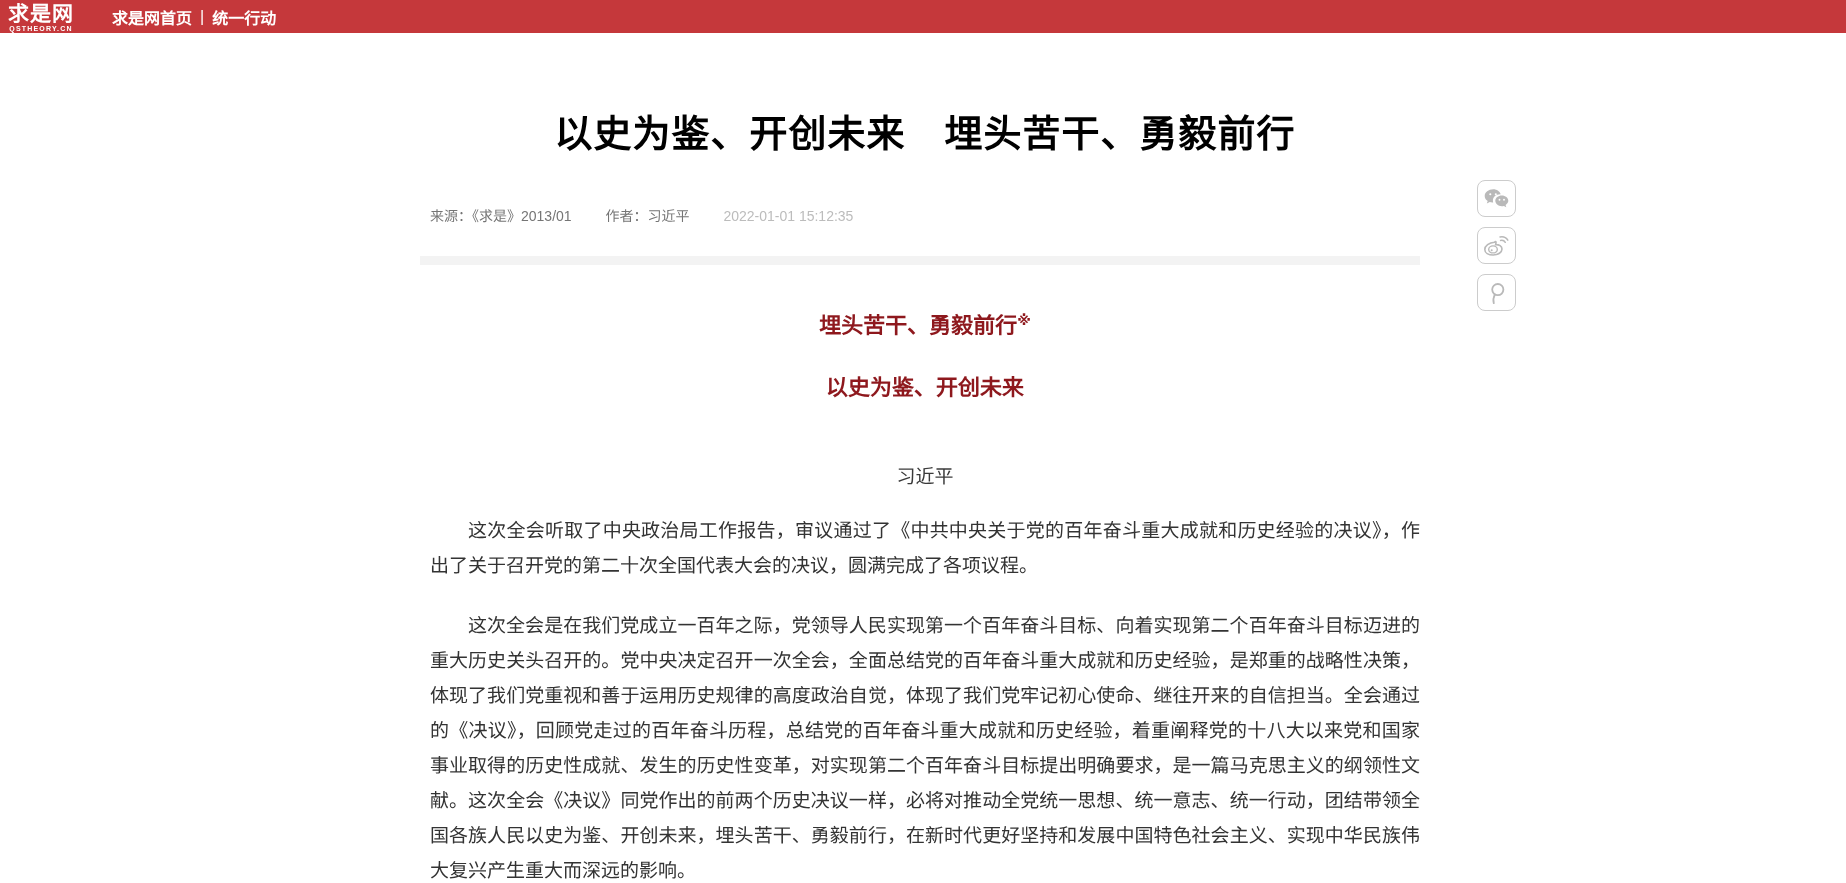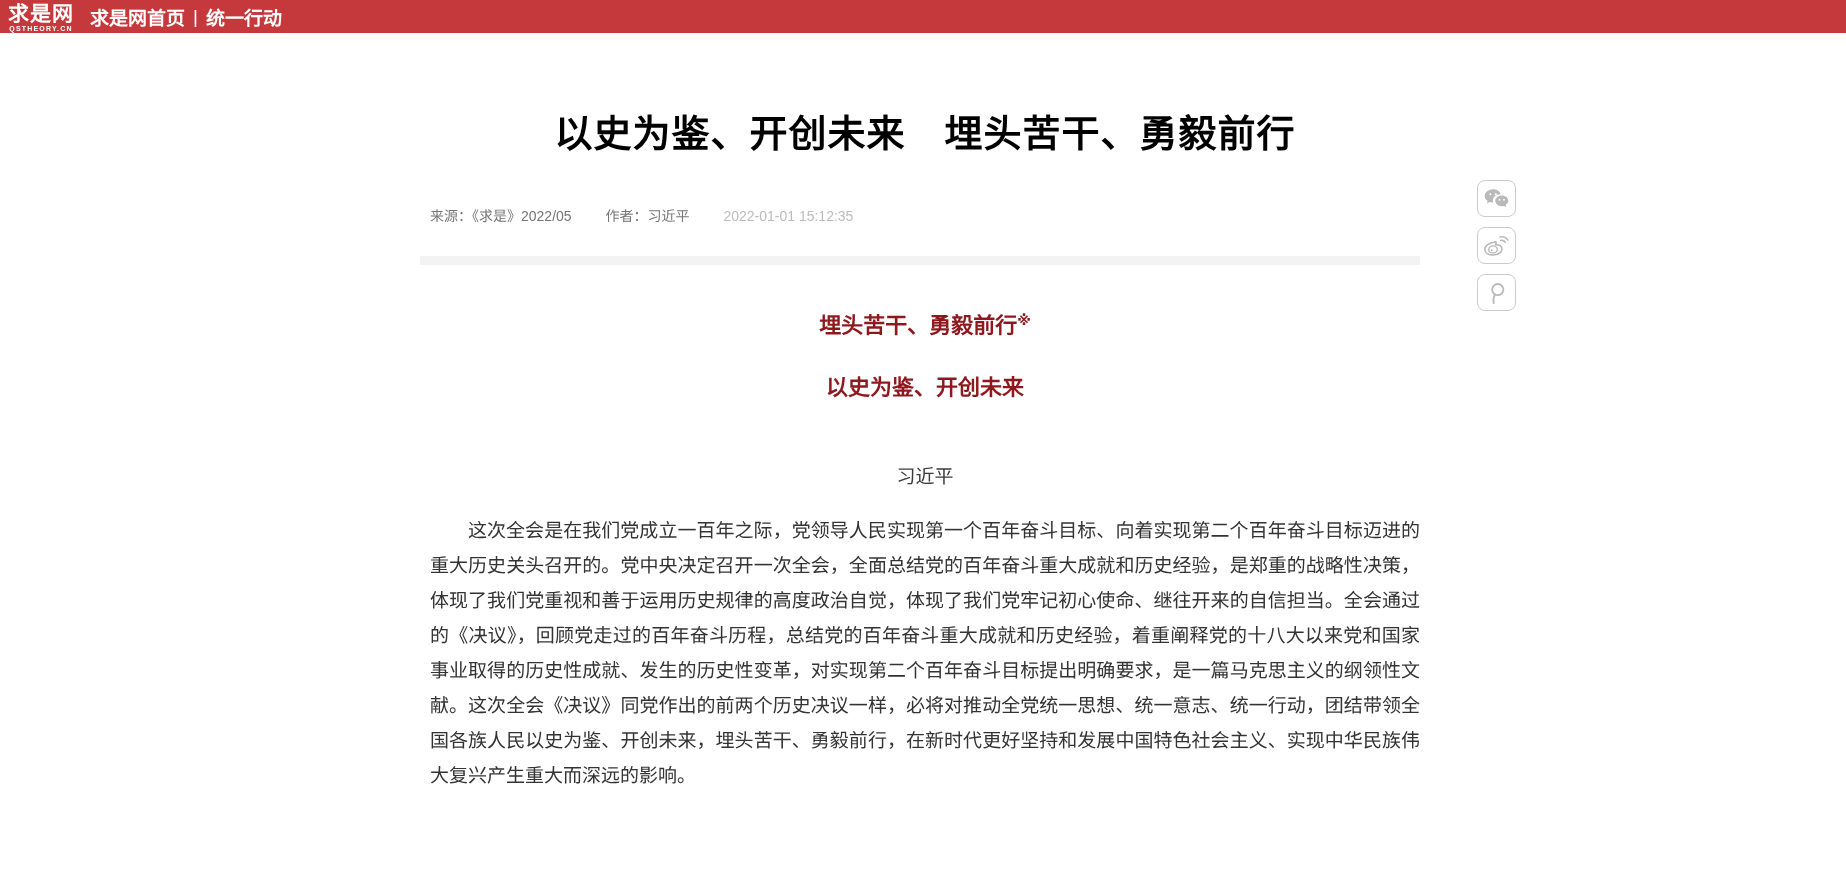--- a/index.html
+++ b/index.html
@@ -10,38 +10,39 @@
     background: #ffffff;
     font-family: "Liberation Sans", "DejaVu Sans", sans-serif;
   }
 
   
   .topbar {
     width: 100%; height: 33px;
     background: #c5383b;
     display: flex; align-items: center;
     color: #fff;
+    gap: 22px;
   }
   .logo {
     display: flex; flex-direction: column; align-items: center;
     justify-content: center;
     margin-left: 6px; padding: 1px 2px 0 2px;
     line-height: 1;
     cursor: pointer;
   }
   .logo-title {
     font-size: 21px; font-weight: bold; letter-spacing: 1px;
   }
   .logo-sub {
     font-size: 7px; letter-spacing: 1.2px; margin-top: 1px; font-weight: bold;
   }
   .topnav {
     display: flex; align-items: center;
     margin-left: 14px;
-    font-size: 19px; font-weight: bold;
+    font-size: 16px; font-weight: bold;
   }
   .topnav a { color: #fff; text-decoration: none; cursor: pointer; }
   .topnav .sep { margin: 0 8px; font-weight: normal; }
 
   
   .page {
     position: relative;
     width: 100%; height: 762px;
   }
   .column {
@@ -139,34 +140,35 @@
   </nav>
 </header>
 
 <div class="page">
 
   <div class="column">
 
     <h1 class="article-title">以史为鉴、开创未来　埋头苦干、勇毅前行</h1>
 
     <div class="meta">
-      <span class="pair"><span>来源：</span><span>《求是》2022/05</span></span>
+      <span class="pair"><span>来源：</span><span>《求是》2013/01</span></span>
       <span class="pair"><span>作者：</span><span>习近平</span></span>
       <span class="timestamp">2022-01-01 15:12:35</span>
     </div>
 
     <div class="divider"></div>
 
     <h2 class="subtitle subtitle-2"><span>埋头苦干、勇毅前行</span><sup>※</sup></h2>
 
     <h2 class="subtitle subtitle-1">以史为鉴、开创未来</h2>
 
     <div class="byline">习近平</div>
 
     <div class="body-text">
+      <p>这次全会听取了中央政治局工作报告，审议通过了《中共中央关于党的百年奋斗重大成就和历史经验的决议》，作出了关于召开党的第二十次全国代表大会的决议，圆满完成了各项议程。</p>
       <p>这次全会是在我们党成立一百年之际，党领导人民实现第一个百年奋斗目标、向着实现第二个百年奋斗目标迈进的重大历史关头召开的。党中央决定召开一次全会，全面总结党的百年奋斗重大成就和历史经验，是郑重的战略性决策，体现了我们党重视和善于运用历史规律的高度政治自觉，体现了我们党牢记初心使命、继往开来的自信担当。全会通过的《决议》，回顾党走过的百年奋斗历程，总结党的百年奋斗重大成就和历史经验，着重阐释党的十八大以来党和国家事业取得的历史性成就、发生的历史性变革，对实现第二个百年奋斗目标提出明确要求，是一篇马克思主义的纲领性文献。这次全会《决议》同党作出的前两个历史决议一样，必将对推动全党统一思想、统一意志、统一行动，团结带领全国各族人民以史为鉴、开创未来，埋头苦干、勇毅前行，在新时代更好坚持和发展中国特色社会主义、实现中华民族伟大复兴产生重大而深远的影响。</p>
     </div>
 
   </div>
 
   <div class="share-panel">
 
     <div class="share-btn">
       <span>
         <svg width="27" height="24" viewBox="0 0 27 24">

